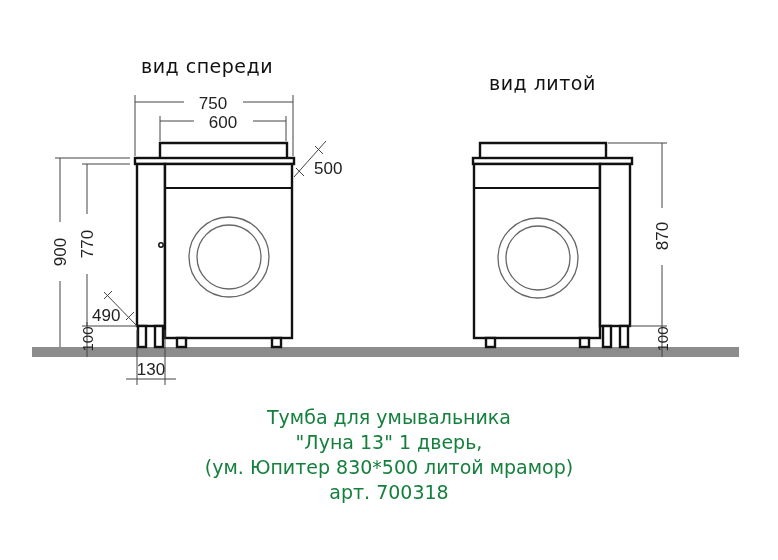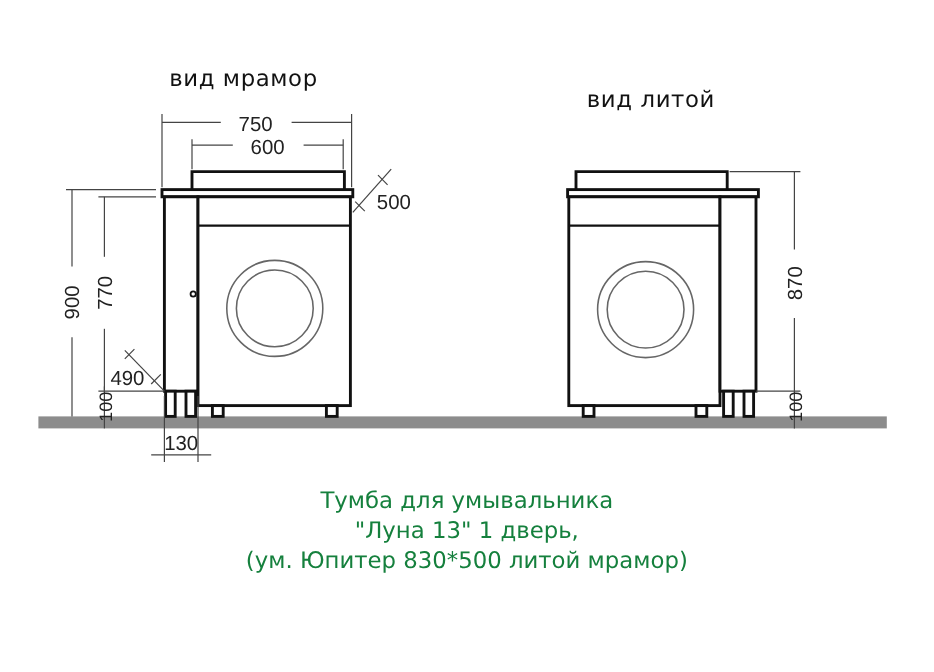--- a/index.html
+++ b/index.html
@@ -11,21 +11,21 @@
     .dim { font-family: "Liberation Sans", sans-serif; font-size: 17px; fill: #222; }
     .caption { position: absolute; left: 0; width: 778px; top: 405px; text-align: center; font-family: "DejaVu Sans", sans-serif; font-size: 19px; line-height: 25px; color: #15803d; }
     .caption div { white-space: nowrap; }
     .thick { stroke: #111; stroke-width: 2.4; fill: #fff; }
     .thin { stroke: #444; stroke-width: 1; fill: none; }
     .door { stroke: #666; stroke-width: 1.3; fill: none; }
   </style>
 </head>
 <body>
 
-<div id="title-front" class="view-title">вид мрамор</div>
+<div id="title-front" class="view-title">вид спереди</div>
 <div id="title-rear" class="view-title">вид литой</div>
 
 <svg id="drawing" viewBox="0 0 778 560" xmlns="http://www.w3.org/2000/svg">
 
   <rect x="32" y="347" width="707" height="10" fill="#8c8c8c"></rect>
 
   <g>
 
     <path class="thick" d="M160,158 L160,143 L287,143 L287,158"></path>
 
@@ -116,13 +116,14 @@
 
     <line class="thin" x1="630" y1="326" x2="667" y2="326"></line>
     <text class="dim" transform="translate(668,339) rotate(-90)" text-anchor="middle" style="font-size:15px">100</text>
   </g>
 </svg>
 
 <div class="caption">
   <div>Тумба для умывальника</div>
   <div>"Луна 13" 1 дверь,</div>
   <div>(ум. Юпитер 830*500 литой мрамор)</div>
+  <div>арт. 700318</div>
 </div>
 
 </body></html>

